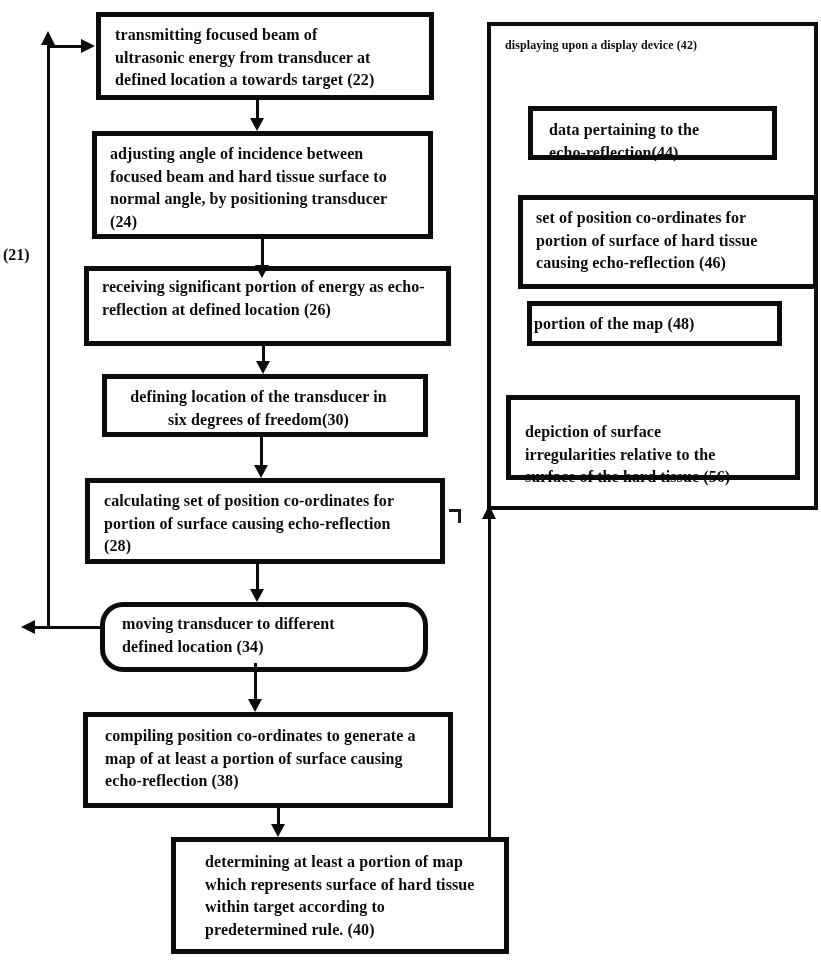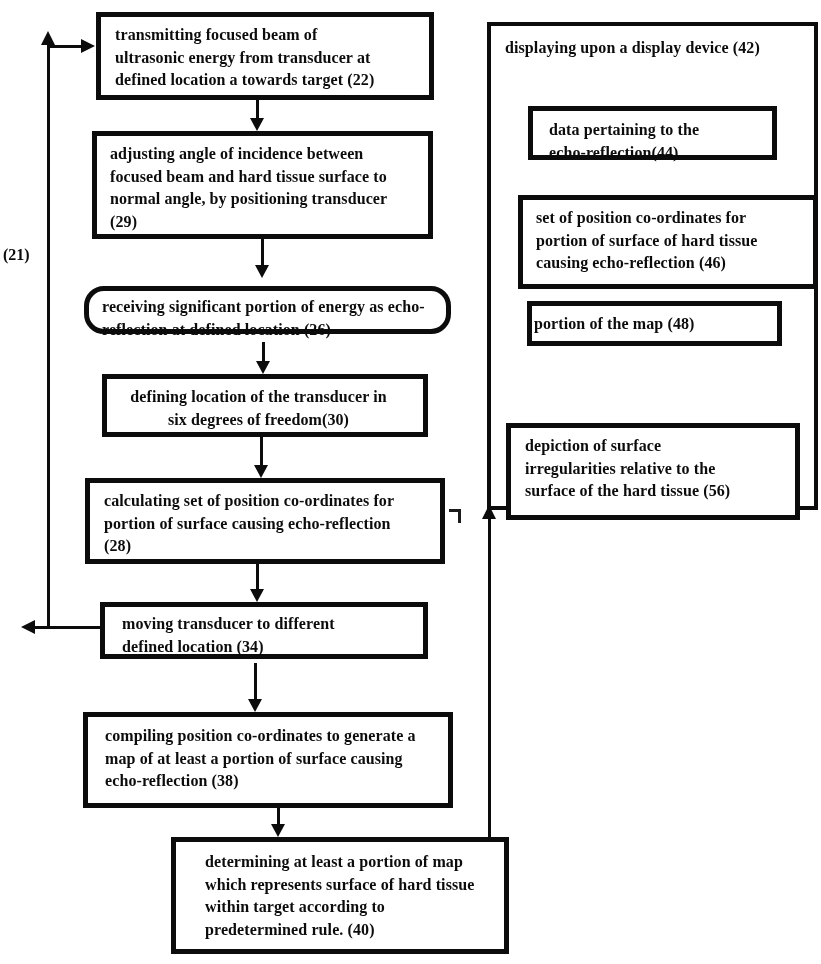--- a/index.html
+++ b/index.html
@@ -29,61 +29,61 @@
   .box span{display:block;}
   .panel{
     position:absolute;
     box-sizing:border-box;
     border:4px solid var(--ink);
     background:var(--bg);
   }
   .panel-header{
     position:absolute;
     left:14px;top:10px;width:258px;
-    font-size:16px;font-weight:600;line-height:1.5;letter-spacing:0.1px;
+    font-size:12px;font-weight:600;line-height:1.5;letter-spacing:0.1px;
   }
   .vline,.hline{position:absolute;background:var(--ink);}
   .head{position:absolute;width:0;height:0;border-style:solid;border-color:transparent;}
   .head-down{border-width:13px 7.5px 0 7.5px;border-top-color:var(--ink);}
   .head-up{border-width:0 7.5px 14px 7.5px;border-bottom-color:var(--ink);}
   .head-left{border-width:7.5px 14px 7.5px 0;border-right-color:var(--ink);}
   .head-right{border-width:7.5px 0 7.5px 14px;border-left-color:var(--ink);}
   .loop-label{
     position:absolute;left:3px;top:246px;
     font-size:16px;font-weight:600;
   }
   .artifact{
     position:absolute;left:449px;top:509px;width:9px;height:11px;
     border-top:3px solid #1b1b1b;border-right:3px solid #1b1b1b;
   }
   
   .b22{left:96px;top:12px;width:338px;height:88px;padding:7px 42px 6px 14px;}
   .b24{left:92px;top:131px;width:341px;height:108px;padding:7px 22px 6px 13px;}
-  .b26{left:84px;top:286px;width:367px;height:48px;padding:5px 10px 5px 13px;border-radius:20px;}
+  .b26{left:84px;top:266px;width:367px;height:80px;padding:5px 10px 5px 13px;}
   .b30{left:102px;top:374px;width:326px;height:63px;padding:7px 30px 6px 17px;text-align:center;}
   .b32{left:85px;top:478px;width:360px;height:86px;padding:7px 28px 6px 14px;}
-  .b34{left:100px;top:602px;width:328px;height:57px;padding:6px 70px 6px 17px;}
+  .b34{left:100px;top:602px;width:328px;height:70px;padding:6px 70px 6px 17px;border-radius:23px;}
   .b38{left:83px;top:712px;width:370px;height:96px;padding:8px 28px 6px 17px;}
   .b40{left:171px;top:837px;width:338px;height:117px;padding:9px 28px 6px 29px;}
   .p42{left:487px;top:22px;width:331px;height:488px;}
   .b44{left:528px;top:106px;width:249px;height:54px;padding:8px 32px 6px 16px;}
   .b46{left:518px;top:195px;width:300px;height:94px;padding:7px 32px 6px 13px;}
   .b48{left:527px;top:301px;width:255px;height:45px;padding:7px 10px 6px 2px;}
-  .b56{left:506px;top:395px;width:294px;height:97px;padding:7px 42px 6px 14px;margin-top:28px;}
+  .b56{left:506px;top:395px;width:294px;height:85px;padding:21px 42px 6px 14px;}
 </style>
 </head>
 <body>
 
 <div class="canvas">
 
   <div class="box b22">
     <span>transmitting focused beam of ultrasonic energy from transducer at defined location a towards target (22)</span>
   </div>
   <div class="box b24">
-    <span>adjusting angle of incidence between focused beam and hard tissue surface to normal angle, by positioning transducer (29)</span>
+    <span>adjusting angle of incidence between focused beam and hard tissue surface to normal angle, by positioning transducer (24)</span>
   </div>
   <div class="box b26">
     <span>receiving significant portion of energy as echo-reflection at defined location (26)</span>
   </div>
   <div class="box b30">
     <span>defining location of the transducer in six degrees of freedom(30)</span>
   </div>
   <div class="box b32">
     <span>calculating set of position co-ordinates for portion of surface causing echo-reflection (28)</span>
   </div>

